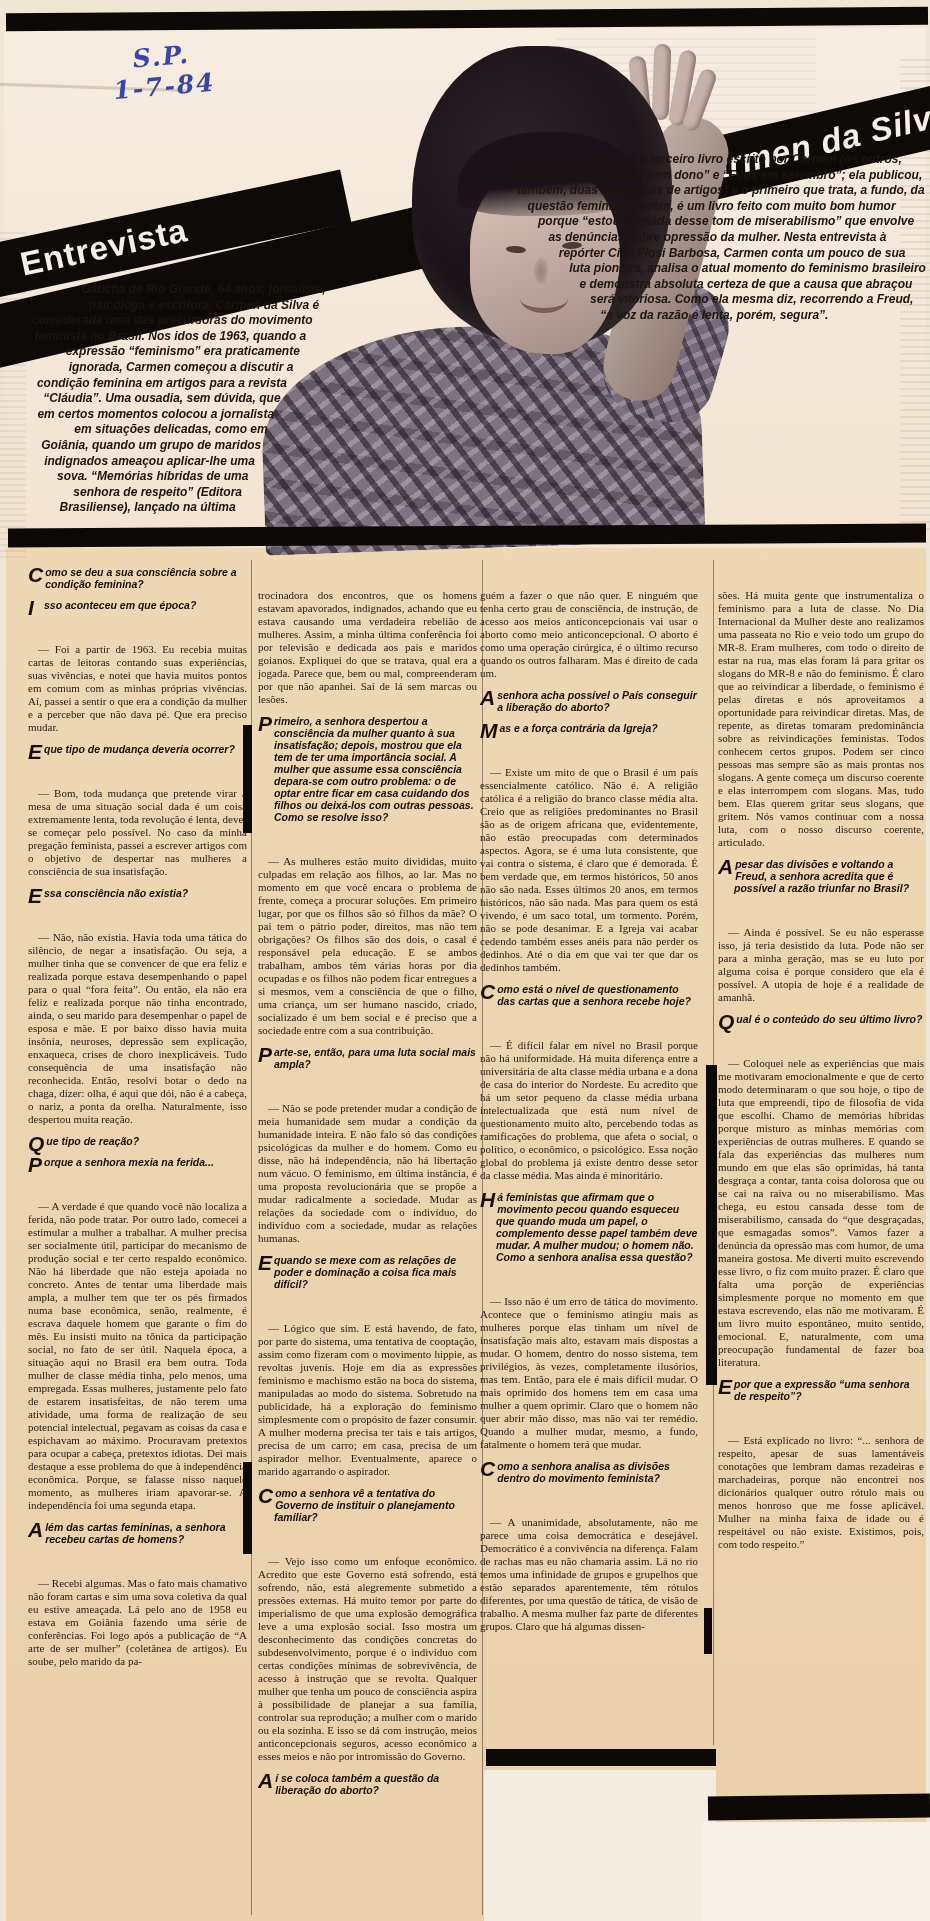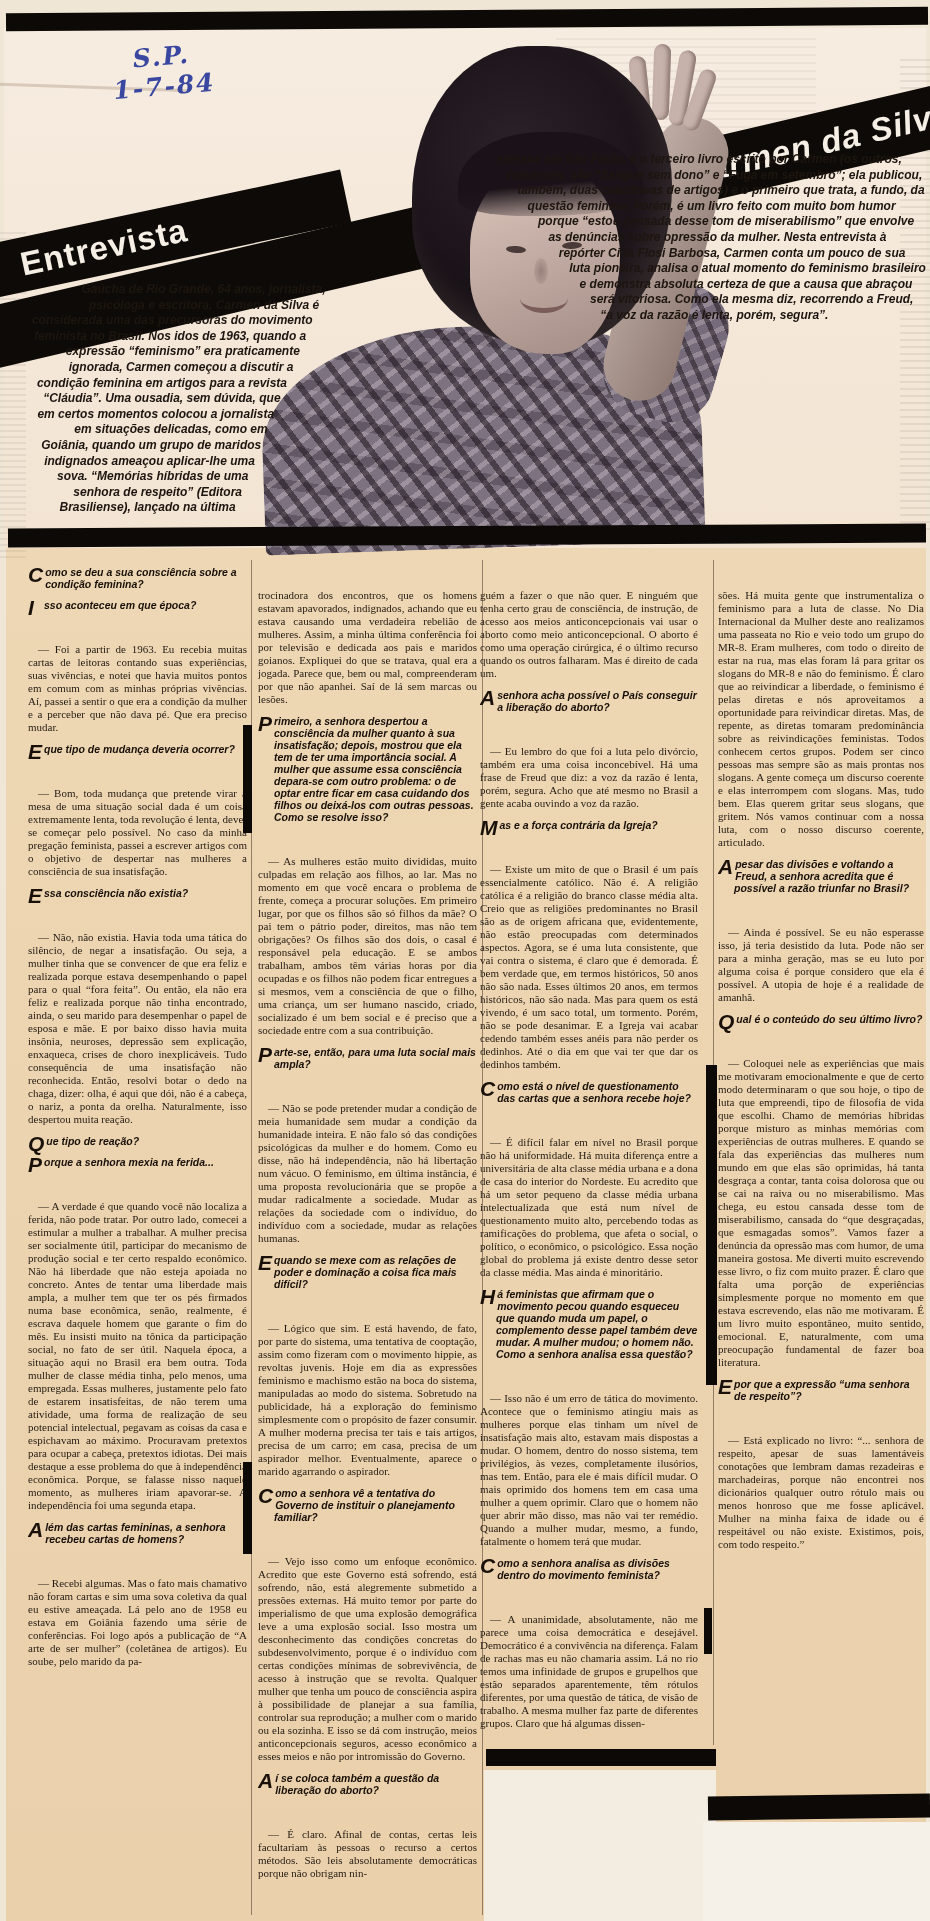--- a/index.html
+++ b/index.html
@@ -187,26 +187,24 @@
       <p class="a cont">trocinadora dos encontros, que os homens estavam apavorados, indignados, achando que eu estava causando uma verdadeira rebelião de mulheres. Assim, a minha última conferência foi por televisão e dedicada aos pais e maridos goianos. Expliquei do que se tratava, qual era a jogada. Parece que, bem ou mal, compreenderam por que não apanhei. Saí de lá sem marcas ou lesões.</p>
       <p class="q"><span class="qi">P</span>rimeiro, a senhora despertou a consciência da mulher quanto à sua insatisfação; depois, mostrou que ela tem de ter uma importância social. A mulher que assume essa consciência depara-se com outro problema: o de optar entre ficar em casa cuidando dos filhos ou deixá-los com outras pessoas. Como se resolve isso?</p>
       <p class="a">— As mulheres estão muito divididas, muito culpadas em relação aos filhos, ao lar. Mas no momento em que você encara o problema de frente, começa a procurar soluções. Em primeiro lugar, por que os filhos são só filhos da mãe? O pai tem o pátrio poder, direitos, mas não tem obrigações? Os filhos são dos dois, o casal é responsável pela educação. E se ambos trabalham, ambos têm várias horas por dia ocupadas e os filhos não podem ficar entregues a si mesmos, vem a consciência de que o filho, uma criança, um ser humano nascido, criado, socializado é um bem social e é preciso que a sociedade entre com a sua contribuição.</p>
       <p class="q"><span class="qi">P</span>arte-se, então, para uma luta social mais ampla?</p>
       <p class="a">— Não se pode pretender mudar a condição de meia humanidade sem mudar a condição da humanidade inteira. E não falo só das condições psicológicas da mulher e do homem. Como eu disse, não há independência, não há libertação num vácuo. O feminismo, em última instância, é uma proposta revolucionária que se propõe a mudar radicalmente a sociedade. Mudar as relações da sociedade com o indivíduo, do indivíduo com a sociedade, mudar as relações humanas.</p>
       <p class="q"><span class="qi">E</span> quando se mexe com as relações de poder e dominação a coisa fica mais difícil?</p>
       <p class="a">— Lógico que sim. E está havendo, de fato, por parte do sistema, uma tentativa de cooptação, assim como fizeram com o movimento hippie, as revoltas juvenis. Hoje em dia as expressões feminismo e machismo estão na boca do sistema, manipuladas ao modo do sistema. Sobretudo na publicidade, há a exploração do feminismo simplesmente com o propósito de fazer consumir. A mulher moderna precisa ter tais e tais artigos, precisa de um carro; em casa, precisa de um aspirador melhor. Eventualmente, aparece o marido agarrando o aspirador.</p>
       <p class="q"><span class="qi">C</span>omo a senhora vê a tentativa do Governo de instituir o planejamento familiar?</p>
       <p class="a">— Vejo isso como um enfoque econômico. Acredito que este Governo está sofrendo, está sofrendo, não, está alegremente submetido a pressões externas. Há muito temor por parte do imperialismo de que uma explosão demográfica leve a uma explosão social. Isso mostra um desconhecimento das condições concretas do subdesenvolvimento, porque é o indivíduo com certas condições mínimas de sobrevivência, de acesso à instrução que se revolta. Qualquer mulher que tenha um pouco de consciência aspira à possibilidade de planejar a sua família, controlar sua reprodução; a mulher com o marido ou ela sozinha. E isso se dá com instrução, meios anticoncepcionais seguros, acesso econômico a esses meios e não por intromissão do Governo.</p>
       <p class="q tick"><span class="qi">A</span>í se coloca também a questão da liberação do aborto?</p>
-      <p class="a">— É claro. Afinal de contas, certas leis facultariam às pessoas o recurso a certos métodos. São leis absolutamente democráticas porque não obrigam nin-</p>
     </div>
   <div id="col3" class="col">
       <p class="a cont">guém a fazer o que não quer. E ninguém que tenha certo grau de consciência, de instrução, de acesso aos meios anticoncepcionais vai usar o aborto como meio anticoncepcional. O aborto é como uma operação cirúrgica, é o último recurso quando os outros falharam. Mas é direito de cada um.</p>
       <p class="q"><span class="qi">A</span> senhora acha possível o País conseguir a liberação do aborto?</p>
-      <p class="a">— Eu lembro do que foi a luta pelo divórcio, também era uma coisa inconcebível. Há uma frase de Freud que diz: a voz da razão é lenta, porém, segura. Acho que até mesmo no Brasil a gente acaba ouvindo a voz da razão.</p>
       <p class="q"><span class="qi">M</span>as e a força contrária da Igreja?</p>
       <p class="a">— Existe um mito de que o Brasil é um país essencialmente católico. Não é. A religião católica é a religião do branco classe média alta. Creio que as religiões predominantes no Brasil são as de origem africana que, evidentemente, não estão preocupadas com determinados aspectos. Agora, se é uma luta consistente, que vai contra o sistema, é claro que é demorada. É bem verdade que, em termos históricos, 50 anos não são nada. Esses últimos 20 anos, em termos históricos, não são nada. Mas para quem os está vivendo, é um saco total, um tormento. Porém, não se pode desanimar. E a Igreja vai acabar cedendo também esses anéis para não perder os dedinhos. Até o dia em que vai ter que dar os dedinhos também.</p>
       <p class="q"><span class="qi">C</span>omo está o nível de questionamento das cartas que a senhora recebe hoje?</p>
       <p class="a">— É difícil falar em nível no Brasil porque não há uniformidade. Há muita diferença entre a universitária de alta classe média urbana e a dona de casa do interior do Nordeste. Eu acredito que há um setor pequeno da classe média urbana intelectualizada que está num nível de questionamento muito alto, percebendo todas as ramificações do problema, que afeta o social, o político, o econômico, o psicológico. Essa noção global do problema já existe dentro desse setor da classe média. Mas ainda é minoritário.</p>
       <p class="q"><span class="qi">H</span>á feministas que afirmam que o movimento pecou quando esqueceu que quando muda um papel, o complemento desse papel também deve mudar. A mulher mudou; o homem não. Como a senhora analisa essa questão?</p>
       <p class="a">— Isso não é um erro de tática do movimento. Acontece que o feminismo atingiu mais as mulheres porque elas tinham um nível de insatisfação mais alto, estavam mais dispostas a mudar. O homem, dentro do nosso sistema, tem privilégios, às vezes, completamente ilusórios, mas tem. Então, para ele é mais difícil mudar. O mais oprimido dos homens tem em casa uma mulher a quem oprimir. Claro que o homem não quer abrir mão disso, mas não vai ter remédio. Quando a mulher mudar, mesmo, a fundo, fatalmente o homem terá que mudar.</p>
       <p class="q"><span class="qi">C</span>omo a senhora analisa as divisões dentro do movimento feminista?</p>
       <p class="a">— A unanimidade, absolutamente, não me parece uma coisa democrática e desejável. Democrático é a convivência na diferença. Falam de rachas mas eu não chamaria assim. Lá no rio temos uma infinidade de grupos e grupelhos que estão separados aparentemente, têm rótulos diferentes, por uma questão de tática, de visão de trabalho. A mesma mulher faz parte de diferentes grupos. Claro que há algumas dissen-</p>
     </div>
   <div id="col4" class="col">

